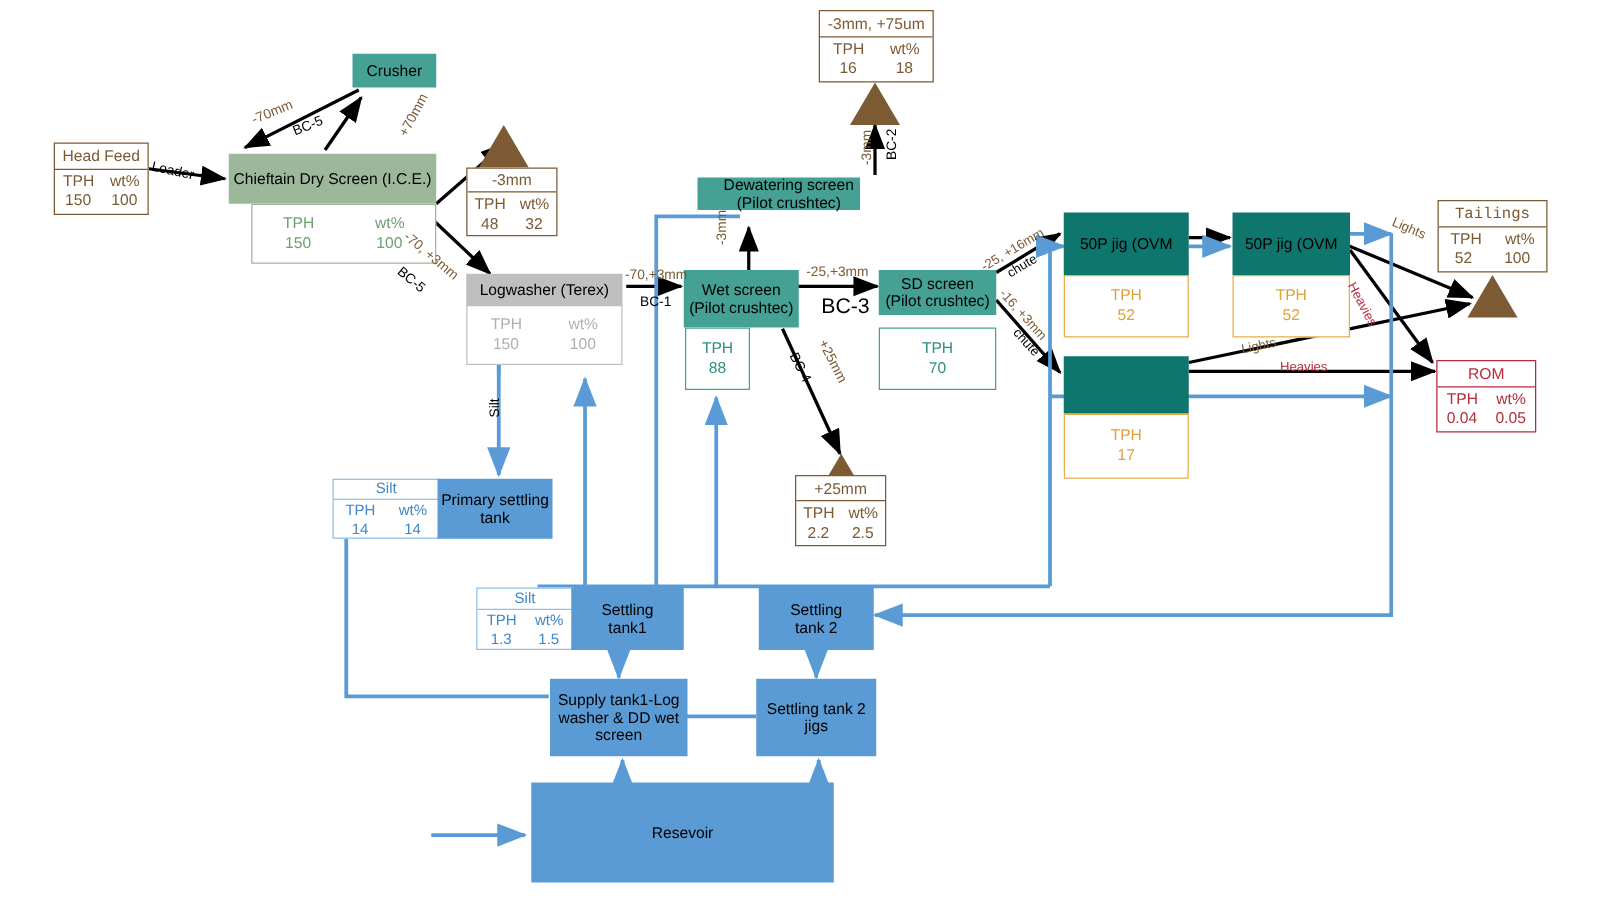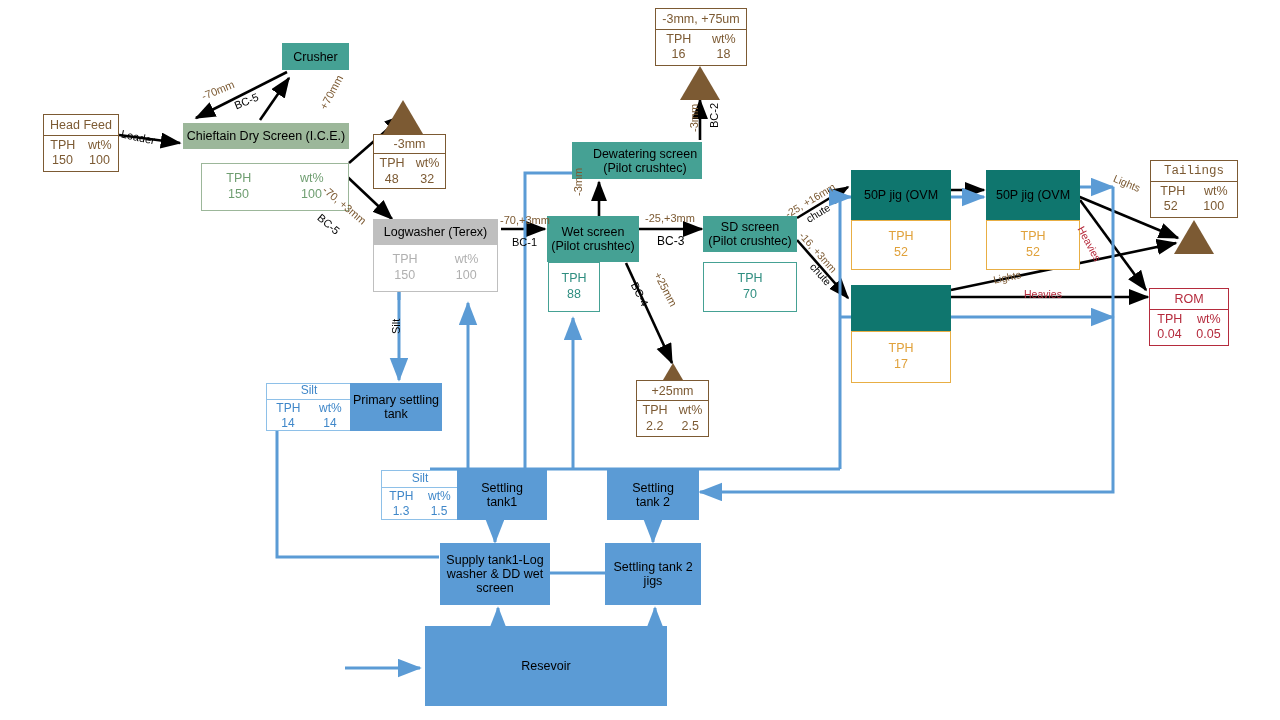--- a/index.html
+++ b/index.html
@@ -148,21 +148,21 @@
     <div class="row">
       <span>150</span>
       <span>100</span>
     </div>
   </div>
 
   <div class="hdr c-teal" style="left:282px;top:43px;width:67px;height:27px;font-size:12.5px;">
     <span>Crusher</span>
   </div>
 
-  <div class="hdr c-green" style="left:183px;top:123px;width:166px;height:26px;font-size:12.5px;">
+  <div class="hdr c-green" style="left:183px;top:123px;width:166px;height:40px;font-size:12.5px;">
     <span>Chieftain Dry Screen (I.C.E.)</span>
   </div>
   <div class="data b-green" style="left:201px;top:163px;width:148px;height:48px;font-size:12.5px;">
     <div class="row">
         <span>TPH</span>
       <span>wt%</span>
       </div>
     <div class="row">
         <span>150</span>
       <span>100</span>
@@ -206,21 +206,21 @@
     <div class="row">
         <span>TPH</span>
       <span>wt%</span>
       </div>
     <div class="row">
         <span>150</span>
       <span>100</span>
       </div>
   </div>
 
-  <div class="hdr c-teal" style="left:572px;top:142px;width:130px;height:37px;font-size:12.5px;white-space:pre-line;padding-left:16px;">
+  <div class="hdr c-teal" style="left:558px;top:142px;width:130px;height:26px;font-size:12.5px;white-space:pre-line;padding-left:16px;">
     <span>Dewatering screen
 (Pilot crushtec)</span>
   </div>
 
   <div class="hdr c-teal" style="left:547px;top:216px;width:92px;height:46px;font-size:12.5px;white-space:pre-line;">
     <span>Wet screen
 (Pilot crushtec)</span>
   </div>
   <div class="data b-teal" style="left:548px;top:262px;width:52px;height:50px;font-size:12.5px;">
     <div class="row" style="justify-content:center;">
@@ -393,21 +393,21 @@
 
   <div class="edgelbl brownlbl" style="left:500px;top:214px;font-size:11px;">-70,+3mm</div>
   <div class="edgelbl blklbl" style="left:512px;top:236px;font-size:11px;">BC-1</div>
 
   <div class="edgelbl brownlbl" style="left:572px;top:196px;font-size:11px;transform:rotate(-90deg);transform-origin:left top;">-3mm</div>
 
   <div class="edgelbl brownlbl" style="left:688px;top:132px;font-size:11px;transform:rotate(-90deg);transform-origin:left top;">-3mm</div>
   <div class="edgelbl blklbl" style="left:708px;top:128px;font-size:11px;transform:rotate(-90deg);transform-origin:left top;">BC-2</div>
 
   <div class="edgelbl brownlbl" style="left:645px;top:212px;font-size:11px;">-25,+3mm</div>
-  <div class="edgelbl blklbl" style="left:657px;top:235px;font-size:12px;">BC-3</div>
+  <div class="edgelbl blklbl" style="left:657px;top:235px;font-size:17px;">BC-3</div>
 
   <div class="edgelbl brownlbl" style="left:647px;top:283px;font-size:11px;transform:rotate(63deg);">+25mm</div>
   <div class="edgelbl blklbl" style="left:627px;top:288px;font-size:11px;transform:rotate(63deg);">BC-4</div>
 
   <div class="edgelbl brownlbl" style="left:782px;top:194px;font-size:10.5px;transform:rotate(-31deg);">-25, +16mm</div>
   <div class="edgelbl blklbl" style="left:805px;top:207px;font-size:10.5px;transform:rotate(-31deg);">chute</div>
 
   <div class="edgelbl brownlbl" style="left:793px;top:246px;font-size:10.5px;transform:rotate(48deg);">-16, +3mm</div>
   <div class="edgelbl blklbl" style="left:808px;top:268px;font-size:10.5px;transform:rotate(48deg);">chute</div>
 

